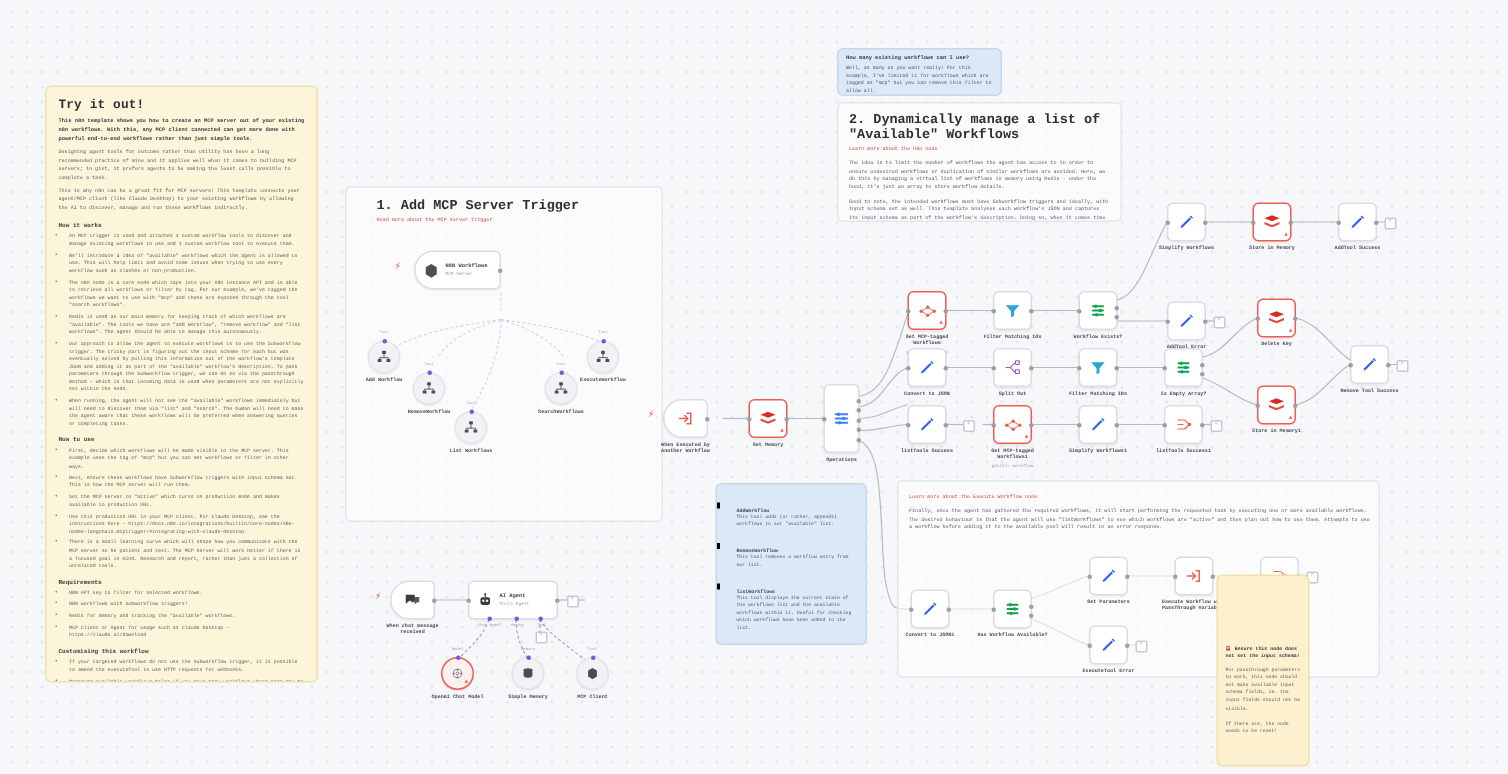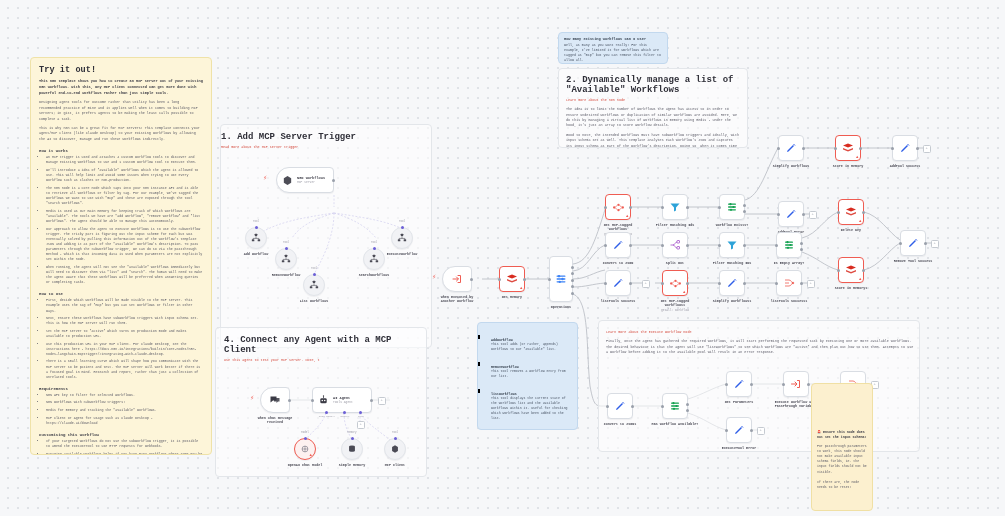--- a/index.html
+++ b/index.html
@@ -176,21 +176,21 @@
       <li>Redis for memory and tracking the "available" workflows.</li>
       <li class="lnk">MCP Client or Agent for usage such as Claude Desktop - https://claude.ai/download</li>
     </ul>
     <div class="n-hd">Customising this workflow</div>
     <ul class="n-ul">
       <li>If your targeted workflows do not use the subworkflow trigger, it is possible to amend the executeTool to use HTTP requests for webhooks.</li>
       <li>Managing available workflows helps if you have many workflows where some may be too similar for the agent. If this isn't a problem for you however, feel free to remove the concept of "available" and let the agent discover and use all workflows!</li>
     </ul>
   </div>
 
-  <div class="note note-plain" style="left:220px;top:124px;width:212px;height:224px;padding:7px 0;">
+  <div class="note note-plain" style="left:230px;top:124px;width:212px;height:224px;padding:7px 20px;">
     <div class="n-title-xl">1. Add MCP Server Trigger</div>
     <div class="n-sub" style="margin-top:3px;">Read more about the MCP server trigger</div>
   </div>
 
   <div class="node" style="left:276px;top:167px;">
     <div class="nbox wideagent" style="border-radius:13px 4px 4px 13px;width:58px;">
       <svg class="ico" width="11" height="11" viewBox="0 0 24 24">
         <g fill="#3b3b45">
             <path d="M12 2 L20 7 L20 17 L12 22 L4 17 L4 7 Z" opacity=".9"></path>
           </g>
@@ -741,24 +741,20 @@
     <div style="margin-top:41px;">
       <div style="font-size:3.3px;font-weight:700;color:#3a3a44;line-height:1.5;">
         <span>🚨</span>
         <span>Ensure this node does not set the input schema!</span>
       </div>
       <div style="font-size:3.2px;color:#5a5a66;line-height:1.6;margin-top:4px;">For passthrough parameters to work, this node should not make available input schema fields, ie. the input fields should not be visible.</div>
       <div style="font-size:3.2px;color:#5a5a66;line-height:1.6;margin-top:5px;">If there are, the node needs to be reset!</div>
     </div>
   </div>
 
-  <div class="note note-plain" style="left:215px;top:327px;width:212px;height:150px;padding:7px 8px;">
-    <div class="n-title-xl">4. Connect any Agent with a MCP Client</div>
-    <div class="n-sub" style="margin-top:3px;">Use this agent to test your MCP server. Note, t</div>
-  </div>
 
   <div class="node" style="left:260px;top:387px;">
     <div class="nbox trig">
       <svg width="12" height="12" viewBox="0 0 24 24">
         <g fill="#3b3b45">
             <path d="M3 5h12v8H8l-5 4z"></path>
             <path d="M10 8h11v7h-3l-3 3v-3h-5z" opacity=".85"></path>
           </g>
       </svg>
       <div class="port r"></div>

